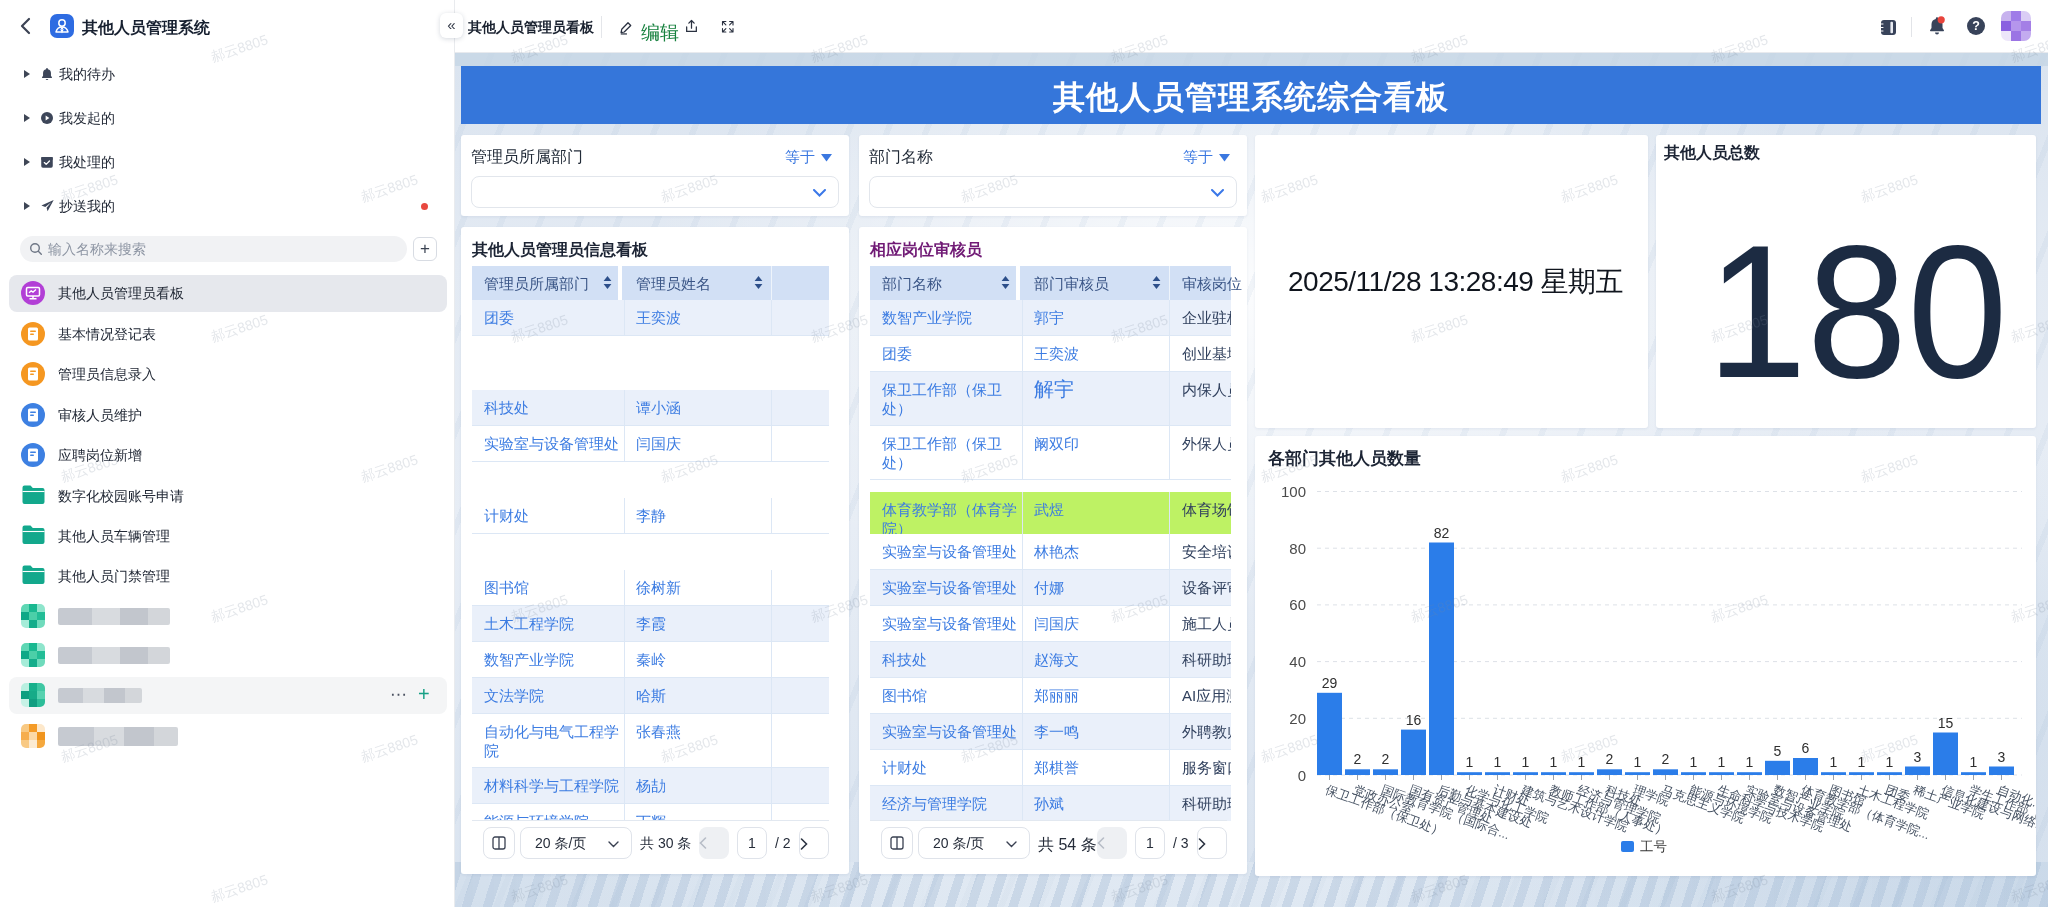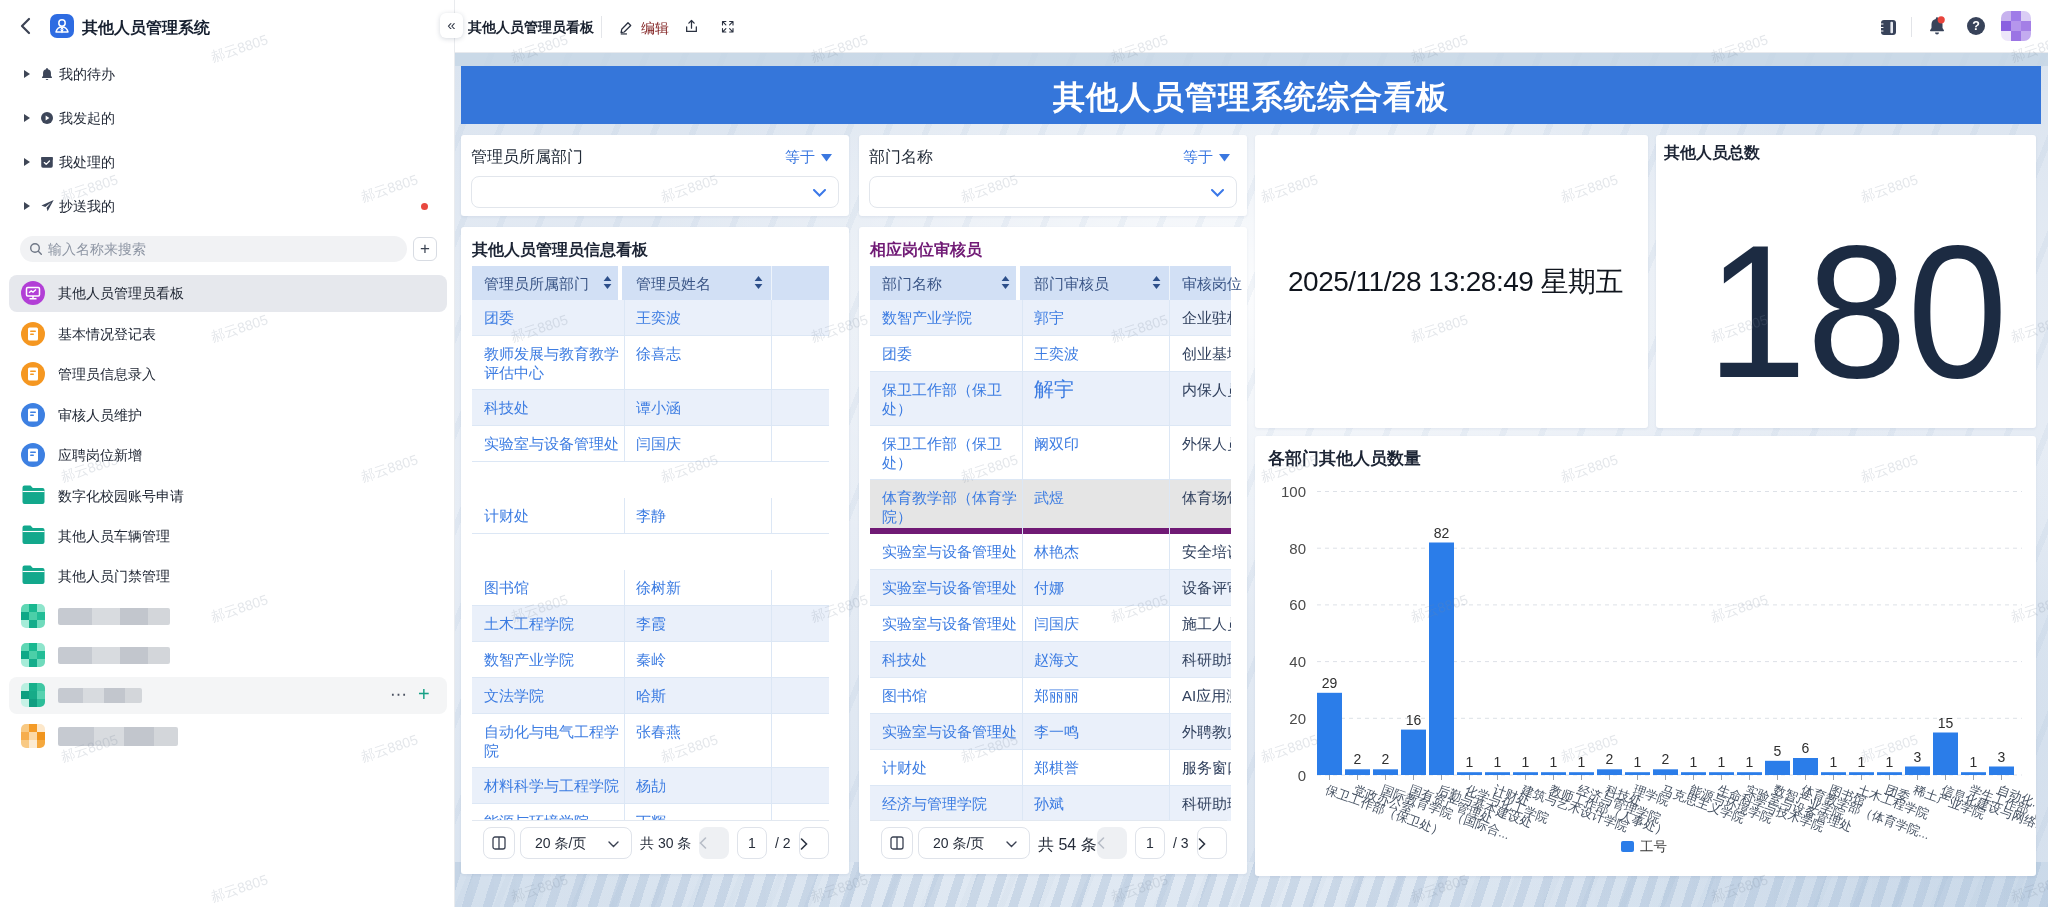--- a/index.html
+++ b/index.html
@@ -207,21 +207,21 @@
 
 <div class="abs" style="left:455px;top:0;width:1593px;height:53px;background:#fff;border-bottom:1px solid #e8eaee"></div>
 <div class="abs" style="left:440px;top:13px;width:23px;height:25px;background:#fff;border-radius:6px;box-shadow:0 1px 5px rgba(40,60,90,.2);text-align:center;line-height:23px;font-size:15px;color:#333a48">«</div>
 <div class="abs" style="left:468px;top:19px;font-size:14px;font-weight:bold;color:#1a2230">其他人员管理员看板</div>
 <div class="abs" style="left:601px;top:16px;width:1px;height:22px;background:#e4e6ea"></div>
 <svg class="abs" style="left:619px;top:100px" width="0" height="0"></svg>
 <svg class="abs" style="left:619px;top:20px" width="15" height="15" viewBox="0 0 17 17">
     <path d="M10.2 3.1l3.1 3.1-7.4 7.4-3.6.8.8-3.9z" fill="none" stroke="#2a3140" stroke-width="1.4" stroke-linejoin="round"></path>
     <path d="M2 15.8h7" stroke="#2a3140" stroke-width="1.4"></path>
   </svg>
-<div class="abs" style="left:641px;top:20px;font-size:14px;color:#7f1d1d">编辑</div>
+<div class="abs" style="left:641px;top:20px;font-size:19px;color:#15803d">编辑</div>
 <svg class="abs" style="left:684px;top:19px" width="15" height="15" viewBox="0 0 18 18">
     <path d="M9 11V2.2M5.8 5L9 1.8 12.2 5" fill="none" stroke="#2a3140" stroke-width="1.5" stroke-linecap="round" stroke-linejoin="round"></path>
     <path d="M3.2 9.5v5.3h11.6V9.5" fill="none" stroke="#2a3140" stroke-width="1.5" stroke-linecap="round"></path>
   </svg>
 <svg class="abs" style="left:721px;top:20px" width="13.5" height="13.5" viewBox="0 0 18 18">
     <path d="M2 6.5v-4.5h4.5M11.5 2h4.5v4.5M16 11.5v4.5h-4.5M6.5 16H2v-4.5M2.3 2.3l4.2 4.2M15.7 2.3l-4.2 4.2M15.7 15.7l-4.2-4.2M2.3 15.7l4.2-4.2" fill="none" stroke="#2a3140" stroke-width="1.5" stroke-linecap="round" stroke-linejoin="round"></path>
   </svg>
 <svg class="abs" style="left:1880px;top:19px" width="17" height="17" viewBox="0 0 17 17">
     <rect x="1" y="1" width="15" height="15" rx="3" fill="#38435a"></rect>
     <rect x="10.4" y="2.8" width="2.6" height="11.4" rx="1" fill="#e8ebf2"></rect>
@@ -295,27 +295,20 @@
     </svg>
   </div>
 <div class="abs" style="left:472px;top:300px;width:357px;height:521px;overflow:hidden">
 <div class="abs" style="left:0;top:0px;width:357px;height:36px;background:#eaf0fa;border-bottom:1px solid #dce7f5">
       <div class="abs" style="left:12px;top:8px;width:137px;font-size:15px;line-height:19px;color:#3c7ce2">团委</div>
       <div class="abs" style="left:152px;top:0;width:1px;height:36px;background:#dce7f5"></div>
       <div class="abs" style="left:164px;top:8px;width:137px;font-size:15px;line-height:19px;color:#3c7ce2">王奕波</div>
       <div class="abs" style="left:299px;top:0;width:1px;height:36px;background:#dce7f5"></div>
       <div class="abs" style="left:312px;top:8px;width:60px;font-size:15px;line-height:19px;color:#31415e;white-space:nowrap"></div>
     </div>
-<div class="abs" style="left:0;top:36px;width:357px;height:54px;background:#fff;border-bottom:1px solid #dce7f5">
-      <div class="abs" style="left:12px;top:8px;width:137px;font-size:15px;line-height:19px;color:#3c7ce2">教师发展与教育教学评估中心</div>
-      <div class="abs" style="left:152px;top:0;width:1px;height:54px;background:#dce7f5"></div>
-      <div class="abs" style="left:164px;top:8px;width:137px;font-size:15px;line-height:19px;color:#3c7ce2">徐喜志</div>
-      <div class="abs" style="left:299px;top:0;width:1px;height:54px;background:#dce7f5"></div>
-      <div class="abs" style="left:312px;top:8px;width:60px;font-size:15px;line-height:19px;color:#31415e;white-space:nowrap"></div>
-    </div>
 <div class="abs" style="left:0;top:90px;width:357px;height:36px;background:#eaf0fa;border-bottom:1px solid #dce7f5">
       <div class="abs" style="left:12px;top:8px;width:137px;font-size:15px;line-height:19px;color:#3c7ce2">科技处</div>
       <div class="abs" style="left:152px;top:0;width:1px;height:36px;background:#dce7f5"></div>
       <div class="abs" style="left:164px;top:8px;width:137px;font-size:15px;line-height:19px;color:#3c7ce2">谭小涵</div>
       <div class="abs" style="left:299px;top:0;width:1px;height:36px;background:#dce7f5"></div>
       <div class="abs" style="left:312px;top:8px;width:60px;font-size:15px;line-height:19px;color:#31415e;white-space:nowrap"></div>
     </div>
 <div class="abs" style="left:0;top:126px;width:357px;height:36px;background:#fff;border-bottom:1px solid #dce7f5">
       <div class="abs" style="left:12px;top:8px;width:137px;font-size:15px;line-height:19px;color:#3c7ce2">实验室与设备管理处</div>
       <div class="abs" style="left:152px;top:0;width:1px;height:36px;background:#dce7f5"></div>
@@ -445,21 +438,21 @@
       <div class="abs" style="left:299px;top:0;width:1px;height:54px;background:#dce7f5"></div>
       <div class="abs" style="left:312px;top:8px;width:60px;font-size:15px;line-height:19px;color:#31415e;white-space:nowrap">内保人员</div>
     </div>
 <div class="abs" style="left:0;top:126px;width:361px;height:54px;background:#fff;border-bottom:1px solid #dce7f5">
       <div class="abs" style="left:12px;top:8px;width:137px;font-size:15px;line-height:19px;color:#3c7ce2">保卫工作部（保卫处）</div>
       <div class="abs" style="left:152px;top:0;width:1px;height:54px;background:#dce7f5"></div>
       <div class="abs" style="left:164px;top:8px;width:137px;font-size:15px;line-height:19px;color:#3c7ce2">阚双印</div>
       <div class="abs" style="left:299px;top:0;width:1px;height:54px;background:#dce7f5"></div>
       <div class="abs" style="left:312px;top:8px;width:60px;font-size:15px;line-height:19px;color:#31415e;white-space:nowrap">外保人员</div>
     </div>
-<div class="abs" style="left:0;top:180px;width:361px;height:54px;background:#e5e5e5;border-bottom:6px solid #701a75">
+<div class="abs" style="left:0;top:192px;width:361px;height:54px;background:#bef264;border-bottom:6px solid #701a75">
       <div class="abs" style="left:12px;top:8px;width:137px;font-size:15px;line-height:19px;color:#3c7ce2">体育教学部（体育学院）</div>
       <div class="abs" style="left:152px;top:0;width:1px;height:54px;background:#dce7f5"></div>
       <div class="abs" style="left:164px;top:8px;width:137px;font-size:15px;line-height:19px;color:#3c7ce2">武煜</div>
       <div class="abs" style="left:299px;top:0;width:1px;height:54px;background:#dce7f5"></div>
       <div class="abs" style="left:312px;top:8px;width:60px;font-size:15px;line-height:19px;color:#31415e;white-space:nowrap">体育场馆人员</div>
     </div>
 <div class="abs" style="left:0;top:234px;width:361px;height:36px;background:#fff;border-bottom:1px solid #dce7f5">
       <div class="abs" style="left:12px;top:8px;width:137px;font-size:15px;line-height:19px;color:#3c7ce2">实验室与设备管理处</div>
       <div class="abs" style="left:152px;top:0;width:1px;height:36px;background:#dce7f5"></div>
       <div class="abs" style="left:164px;top:8px;width:137px;font-size:15px;line-height:19px;color:#3c7ce2">林艳杰</div>

